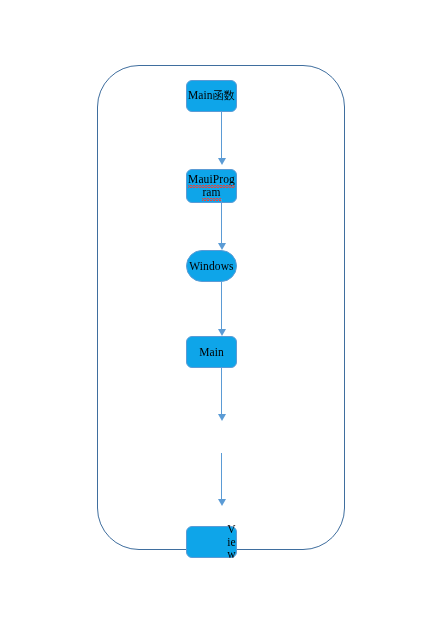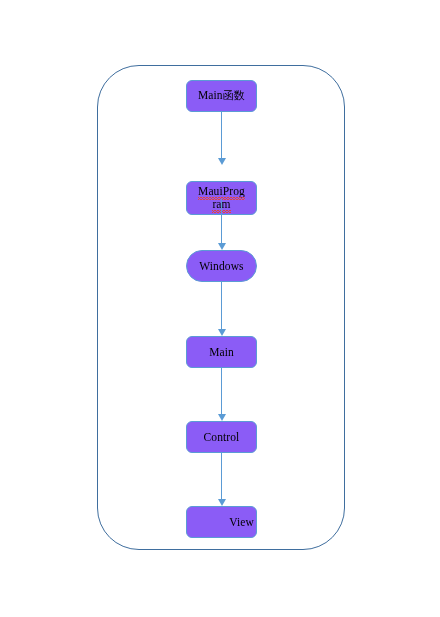--- a/index.html
+++ b/index.html
@@ -33,48 +33,48 @@
     box-sizing: border-box;
     border: 1.1px solid #3f6e9e;
     border-radius: 42px;
     background: transparent;
   }
 
   
   .node {
     position: absolute;
     left: 186px;
-    width: 71px;
+    width: 51px;
     box-sizing: border-box;
     border: 1px solid #5b9bd5;
     border-radius: 6px;
-    background: #8b5cf6;
+    background: #0ea5e9;
     display: flex;
     align-items: center;
     justify-content: center;
     text-align: center;
     line-height: 1.12;
   }
   .node .node-label {
     font-family: "Liberation Serif", "DejaVu Serif", serif;
     font-size: 11.5px;
     color: #000000;
     letter-spacing: 0.1px;
     display: block;
     width: 100%;
     word-break: break-all;
   }
 
   
   .node-main     { top: 80px;  height: 32px; }
-  .node-maui     { top: 181px; height: 34px; }
+  .node-maui     { top: 169px; height: 34px; }
   .node-windows  { top: 250px; height: 32px; border-radius: 16px; }
   .node-page     { top: 336px; height: 32px; }
   .node-control  { top: 421px; height: 32px; }
-  .node-view     { top: 506px; height: 32px; padding-left: 40px; }
+  .node-view     { top: 526px; height: 32px; padding-left: 40px; }
 
   
   .cjk-tofu {
     font-family: "DejaVu Sans", sans-serif;
     font-size: 11px;
   }
 
   
   .squiggle {
     position: relative;
@@ -159,23 +159,20 @@
 
   <div class="node node-page">
     <span class="node-label">Main</span>
   </div>
 
   <div class="connector conn-4">
     <div class="stem" style="height:46px;"></div>
     <div class="head" style="top:46px;"></div>
   </div>
 
-  <div class="node node-control">
-    <span class="node-label">Control</span>
-  </div>
 
   <div class="connector conn-5">
     <div class="stem" style="height:46px;"></div>
     <div class="head" style="top:46px;"></div>
   </div>
 
   <div class="node node-view">
     <span class="node-label">View</span>
   </div>
 

